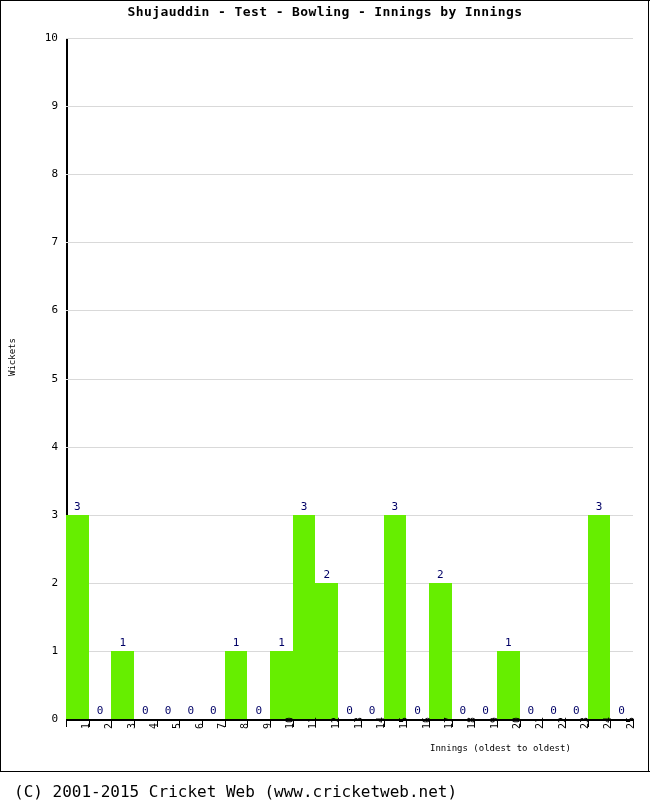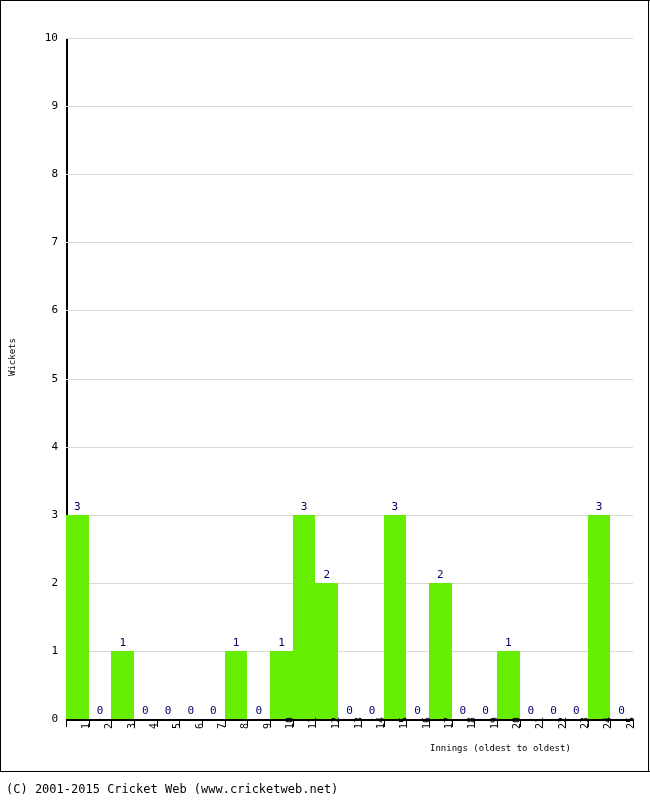--- a/index.html
+++ b/index.html
@@ -165,37 +165,38 @@
   #xaxis-title {
     position: absolute;
     left: 430px;
     top: 743px;
     font-size: 9px;
     color: #000000;
     white-space: nowrap;
   }
   #footer {
     position: absolute;
-    left: 6px;
+    left: 14px;
     top: 782px;
-    font-size: 12px;
+    font-size: 16px;
     color: #000000;
     white-space: nowrap;
   }
 </style>
 </head>
 <body>
 
 <div id="page">
 
   <div id="frame-top"></div>
   <div id="frame-left"></div>
   <div id="frame-right"></div>
   <div id="frame-bottom"></div>
 
+  <div id="chart-title">Shujauddin - Test - Bowling - Innings by Innings</div>
 
   <div id="yaxis-title-wrap">
     <div id="yaxis-title">Wickets</div>
   </div>
 
   <div id="axis-left"></div>
   <div id="axis-bottom"></div>
 
   <div id="ylabels">
       <div class="ylabel" style="top: 675px;">0</div>

